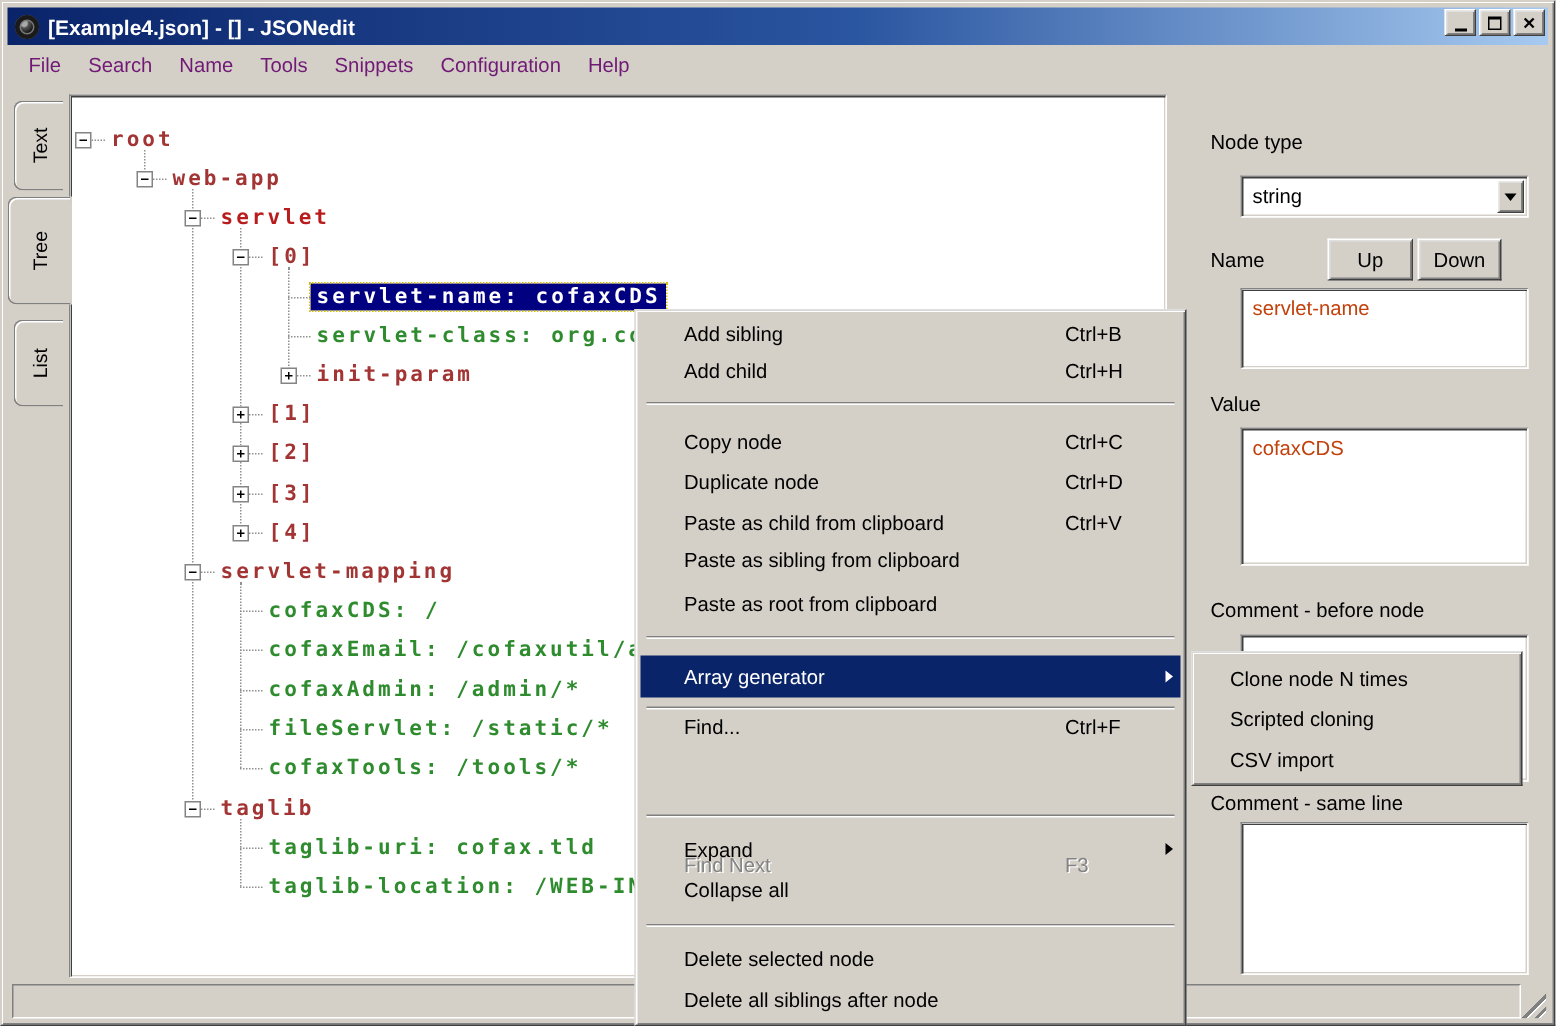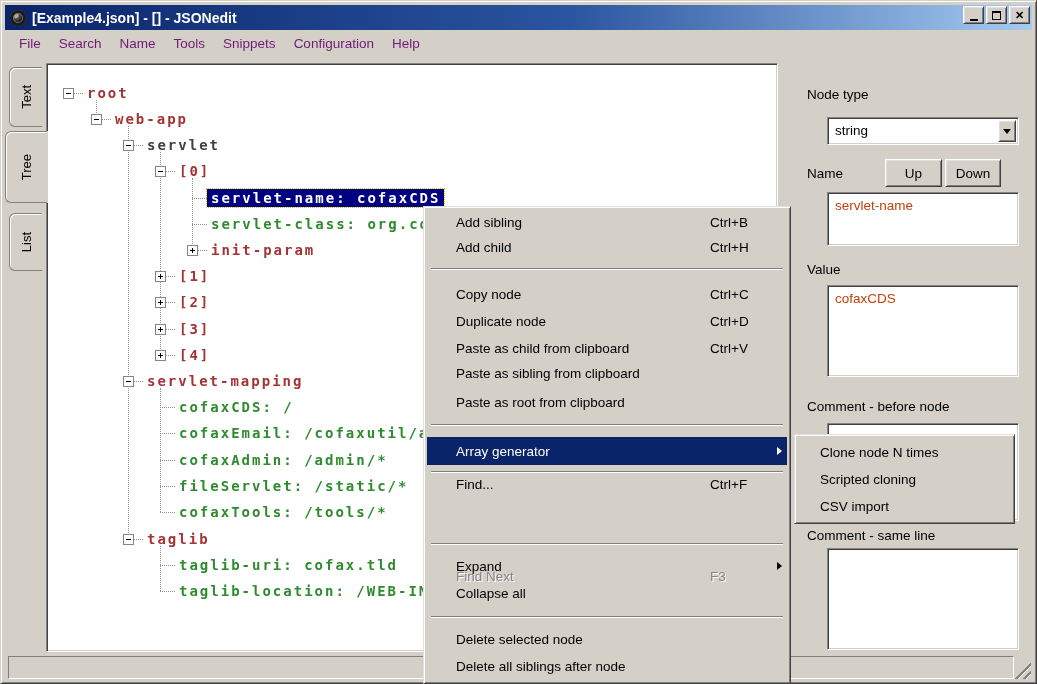--- a/index.html
+++ b/index.html
@@ -36,21 +36,21 @@
   
   .sunken { background:#fff; border:1px solid; border-color:#848484 #fff #fff #848484;
     box-shadow: inset 1px 1px 0 #404040, inset -1px -1px 0 #D4D0C8; }
   .tree-panel { position:absolute; left:45px; top:62px; width:732px; height:589px; overflow:hidden; }
   .trow { position:absolute; height:26px; display:flex; align-items:center; white-space:pre;
     font-family:"DejaVu Sans Mono", monospace; font-weight:bold; font-size:14px; letter-spacing:2px; }
   .conn { width:15px; height:0; border-top:1px dotted #909090; }
   .conn8 { width:9px; height:0; border-top:1px dotted #909090; }
   .tlabel { padding-left:4px; }
   .c-obj { color:#A23434; }
-  .c-arr { color:#404040; }
+  .c-arr { color:#b91c1c; }
   .c-str { color:#2E8B2E; }
   .sel .tlabel { background:#000080; color:#fff; outline:1px dotted #D8C000; padding:1px 4px; }
   .ebox { width:11px; height:11px; background:#fff; border:1px solid #848484; position:relative; flex:none; }
   .ebox::before { content:""; position:absolute; left:2px; right:2px; top:4px; height:1px; background:#000; }
   .ebox.plus::after { content:""; position:absolute; top:2px; bottom:2px; left:4px; width:1px; background:#000; }
   .vguide { position:absolute; width:0; border-left:1px dotted #909090; }
 
   
   .plabel { position:absolute; color:#000; }
   .field { position:absolute; font-size:13.5px; color:#c2410c; padding:5px 7px; overflow:hidden; }
@@ -126,21 +126,21 @@
     </div>
 
   <div class="tree-panel sunken">
     <div class="vguide" style="left:49px; top:36px; height:19px;"></div>
     <div class="vguide" style="left:81px; top:62px; height:413px;"></div>
     <div class="vguide" style="left:113px; top:88px; height:203px;"></div>
     <div class="vguide" style="left:145px; top:114px; height:72px;"></div>
     <div class="vguide" style="left:113px; top:324px; height:124px;"></div>
     <div class="vguide" style="left:113px; top:482px; height:45px;"></div>
 
-    <div class="trow" style="left:16px; top:16px;"><span class="ebox"></span><span class="conn8"></span><span class="tlabel c-obj">root</span></div>
+    <div class="trow" style="left:3px; top:16px;"><span class="ebox"></span><span class="conn8"></span><span class="tlabel c-obj">root</span></div>
     <div class="trow" style="left:44px; top:42px;"><span class="ebox"></span><span class="conn8"></span><span class="tlabel c-obj">web-app</span></div>
     <div class="trow" style="left:76px; top:68px;"><span class="ebox"></span><span class="conn8"></span><span class="tlabel c-arr">servlet</span></div>
     <div class="trow" style="left:108px; top:94px;"><span class="ebox"></span><span class="conn8"></span><span class="tlabel c-obj">[0]</span></div>
     <div class="trow sel" style="left:145px; top:121px;"><span class="conn"></span><span class="tlabel">servlet-name: cofaxCDS</span></div>
     <div class="trow" style="left:145px; top:147px;"><span class="conn"></span><span class="tlabel c-str">servlet-class: org.cofax.cds.CDSServlet</span></div>
     <div class="trow" style="left:140px; top:173px;"><span class="ebox plus"></span><span class="conn8"></span><span class="tlabel c-obj">init-param</span></div>
     <div class="trow" style="left:108px; top:199px;"><span class="ebox plus"></span><span class="conn8"></span><span class="tlabel c-obj">[1]</span></div>
     <div class="trow" style="left:108px; top:225px;"><span class="ebox plus"></span><span class="conn8"></span><span class="tlabel c-obj">[2]</span></div>
     <div class="trow" style="left:108px; top:252px;"><span class="ebox plus"></span><span class="conn8"></span><span class="tlabel c-obj">[3]</span></div>
     <div class="trow" style="left:108px; top:278px;"><span class="ebox plus"></span><span class="conn8"></span><span class="tlabel c-obj">[4]</span></div>

